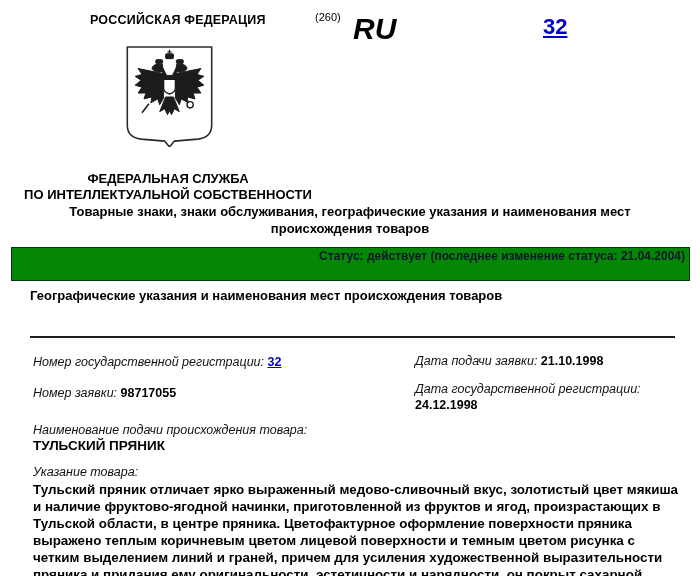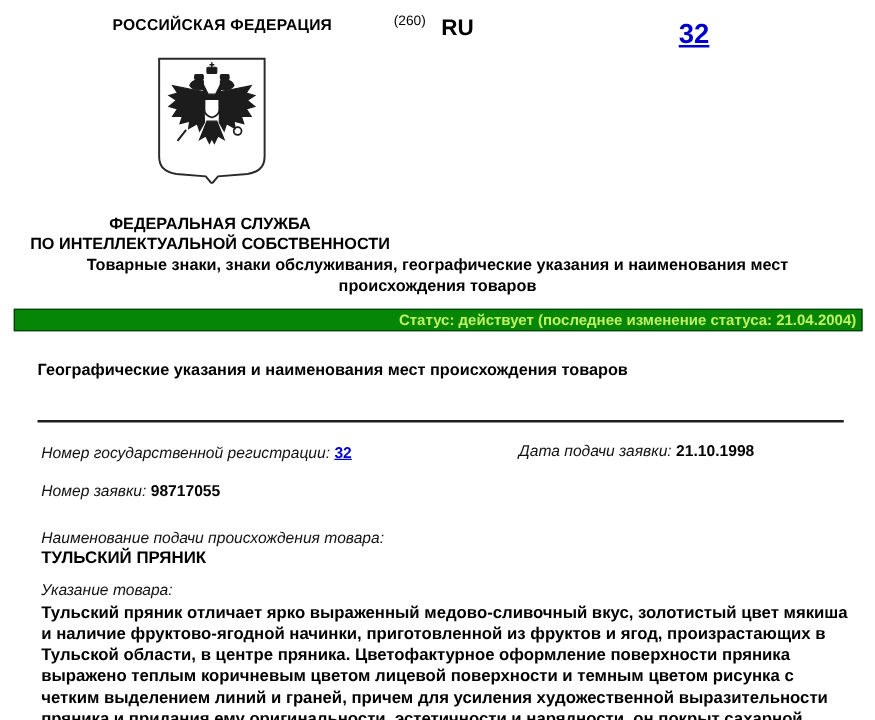--- a/index.html
+++ b/index.html
@@ -16,21 +16,21 @@
   .country-name {
     position: absolute; left: 90px; top: 13px;
     font-size: 12.5px; font-weight: bold; letter-spacing: 0.2px;
   }
   .inid-code {
     position: absolute; left: 315px; top: 11px;
     font-size: 11px;
   }
   .country-code {
     position: absolute; left: 353px; top: 12px;
-    font-size: 18px; font-weight: bold;
+    font-size: 30px; font-weight: bold; font-style: italic;
   }
   .top-reg-link {
     position: absolute; left: 543px; top: 14px;
     font-size: 22px; font-weight: bold;
     color: #0000cc; text-decoration: underline;
   }
   .coat-of-arms {
     position: absolute; left: 123px; top: 43px;
     width: 93px; height: 104px;
   }
@@ -39,23 +39,23 @@
     text-align: center; font-size: 13px; font-weight: bold;
     line-height: 15.5px;
     margin-top: 17px;
   }
   .register-title {
     position: absolute; left: 30px; top: 203px; width: 640px;
     text-align: center; font-size: 13px; font-weight: bold;
     line-height: 17px;
   }
   .status-bar {
-    position: absolute; left: 11px; top: 247px; width: 679px; height: 18px;
+    position: absolute; left: 11px; top: 247px; width: 679px; height: 34px;
     background: #068606; border: 1px solid #033c03;
-    color: #bef264; font-size: 12px; font-weight: bold;
+    color: #0f172a; font-size: 12px; font-weight: bold;
     text-align: right; line-height: 16px; padding-right: 4px;
   }
   .section-title {
     position: absolute; left: 30px; top: 288px; width: 640px;
     text-align: left; font-size: 13px; font-weight: bold;
   }
   .divider {
     position: absolute; left: 30px; top: 336px; width: 645px;
     border: none; border-top: 2px solid #1f1f1f; height: 0;
   }
@@ -126,20 +126,24 @@
   <div class="field f-filing">
     <span class="lbl">Дата подачи заявки:</span>
     <span class="val">21.10.1998</span>
   </div>
 
   <div class="field f-appnum">
     <span class="lbl">Номер заявки:</span>
     <span class="val">98717055</span>
   </div>
 
+  <div class="field f-regdate">
+    <span class="lbl">Дата государственной регистрации:</span>
+    <span class="val">24.12.1998</span>
+  </div>
 
   <div class="field f-appellation">
     <div class="lbl">Наименование подачи происхождения товара:</div>
     <div class="val">ТУЛЬСКИЙ ПРЯНИК</div>
   </div>
 
   <div class="field f-product-label">
     <span class="lbl">Указание товара:</span>
   </div>
 

